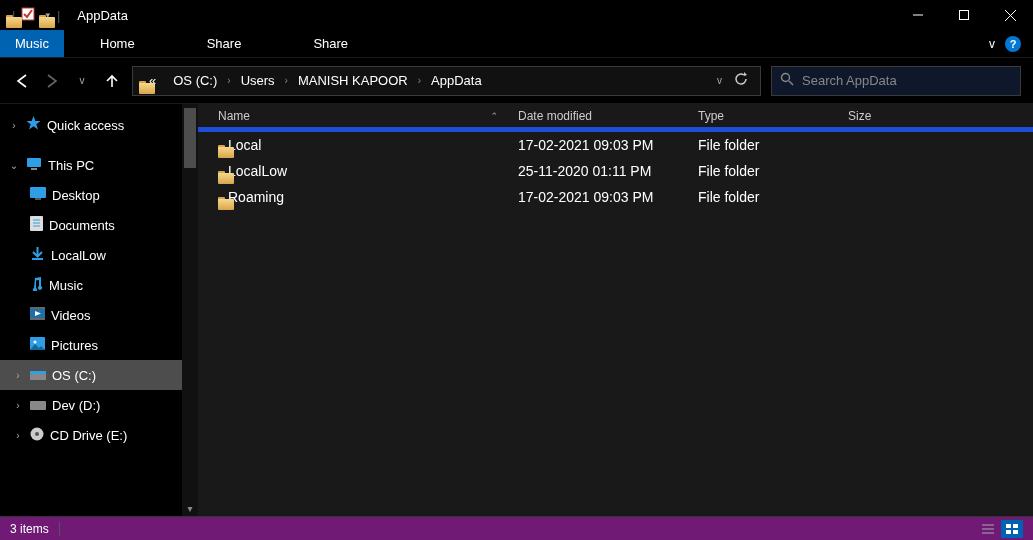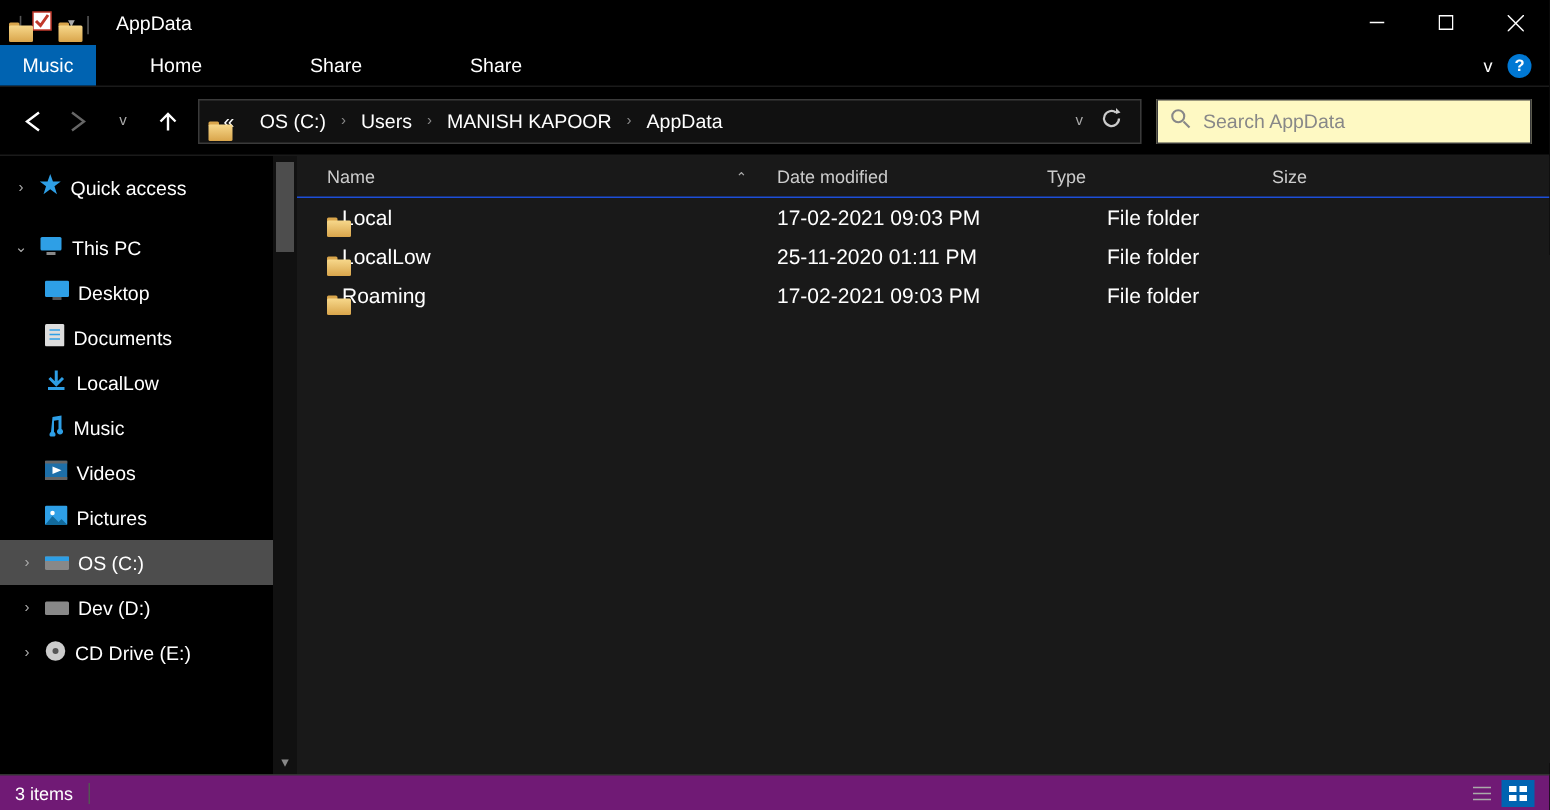--- a/index.html
+++ b/index.html
@@ -19,46 +19,46 @@
   .ribbon .r-right { margin-left: auto; display: flex; align-items: center; gap: 10px; padding-right: 12px; }
   .help-circle { width:16px; height:16px; border-radius:50%; background:#0078d4; display:flex; align-items:center; justify-content:center; font-size:11px; font-weight:bold; color:#fff; }
 
   
   .navbar { height: 46px; display: flex; align-items: center; padding: 0 12px; gap: 10px; background: #000; border-bottom: 1px solid #1a1a1a; }
   .nav-arrow { width: 20px; display:flex; justify-content:center; }
   .addr { flex: 1; height: 30px; border: 1px solid #3a3a3a; display: flex; align-items: center; padding: 0 6px; gap: 4px; background: #111; }
   .crumb { padding: 0 6px; font-size: 13px; }
   .crumb-sep { color: #888; font-size: 10px; }
   .addr .addr-right { margin-left: auto; display: flex; align-items: center; gap: 12px; padding-right: 6px; }
-  .search { width: 250px; height: 30px; border: 1px solid #3a3a3a; display: flex; align-items: center; padding: 0 8px; gap: 8px; background: #fef9c3; color: #888; }
+  .search { width: 250px; height: 30px; border: 1px solid #3a3a3a; display: flex; align-items: center; padding: 0 8px; gap: 8px; background: #0f172a; color: #888; }
 
   
   .body { display: flex; height: calc(540px - 30px - 28px - 46px - 24px); }
 
   
   .navpane { width: 198px; background: #000; padding-top: 6px; position: relative; }
   .nav-scroll { position:absolute; right:0; top:0; width:16px; height:100%; background:#111; }
   .nav-scroll .thumb { position:absolute; right:2px; top:4px; width:12px; height:60px; background:#4d4d4d; }
   .nav-scroll .down { position:absolute; bottom:0; left:0; width:16px; height:16px; display:flex; align-items:center; justify-content:center; color:#888; font-size:10px; }
   .nav-item { height: 30px; display: flex; align-items: center; padding-left: 8px; gap: 6px; font-size: 13px; }
   .nav-item.indent { padding-left: 30px; }
   .nav-item.selected { background: #4d4d4d; }
   .nav-caret { width: 12px; display:inline-flex; justify-content:center; font-size: 10px; color: #aaa; }
 
   
   .filelist { flex: 1; background: #191919; position: relative; }
-  .cols { height: 28px; display:flex; align-items:center; border-bottom:1px solid #1d4ed8; font-size:12px; color:#ccc; }
+  .cols { height: 28px; display:flex; align-items:center; border-bottom:5px solid #1d4ed8; font-size:12px; color:#ccc; }
   .col-name { width: 320px; padding-left: 20px; display:flex; align-items:center; gap:6px; }
   .col-date { width: 180px; }
   .col-type { width: 150px; }
   .col-size { flex:1; }
   .row { height: 26px; display:flex; align-items:center; font-size:14px; }
   .cell-name { width: 320px; padding-left: 20px; display:flex; align-items:center; gap:10px; }
   .cell-date { width: 180px; }
-  .cell-type { width: 150px; margin-left: 40px; }
+  .cell-type { width: 150px; }
   .cell-size { flex:1; }
 
   
   .statusbar { height: 24px; display:flex; align-items:center; padding: 0 10px; background:#701a75; font-size:12px; border-top:1px solid #333; }
   .statusbar .sep { width:1px; height:14px; background:#555; margin:0 10px; }
   .statusbar .view-toggles { margin-left:auto; display:flex; gap:2px; }
   .vt { width:22px; height:18px; display:flex; align-items:center; justify-content:center; }
   .vt.active { background:#0063b1; }
 
   

